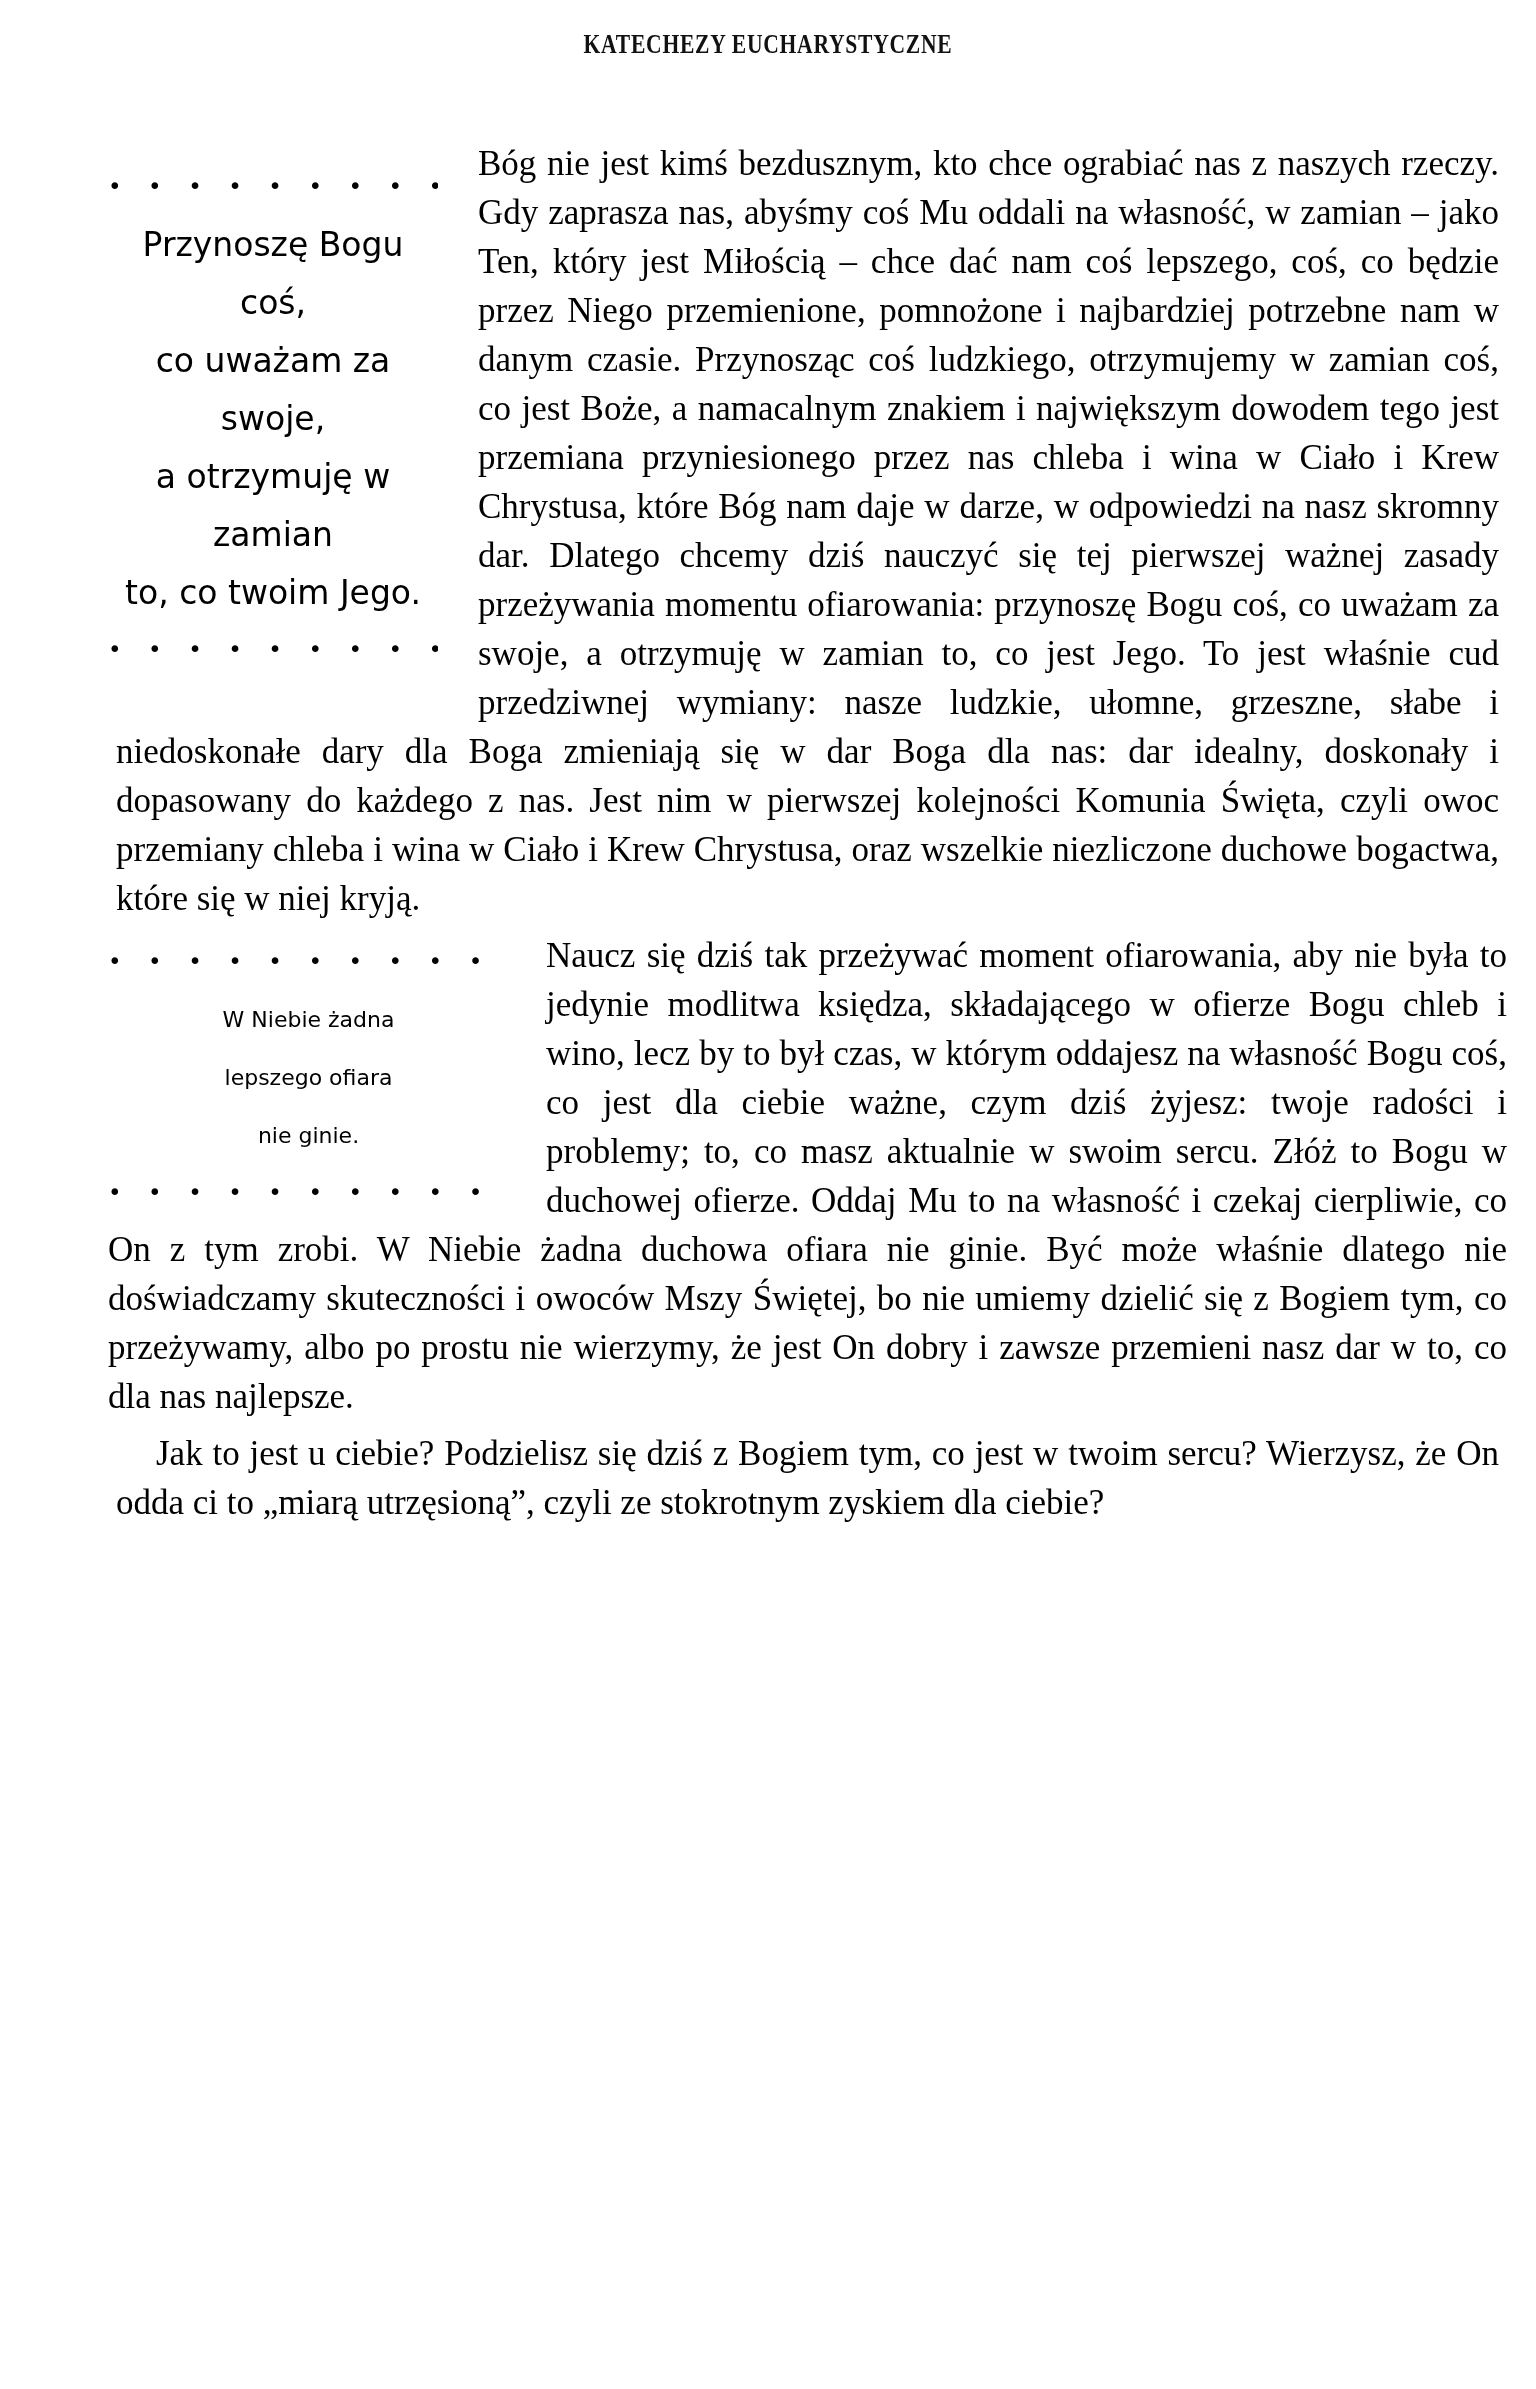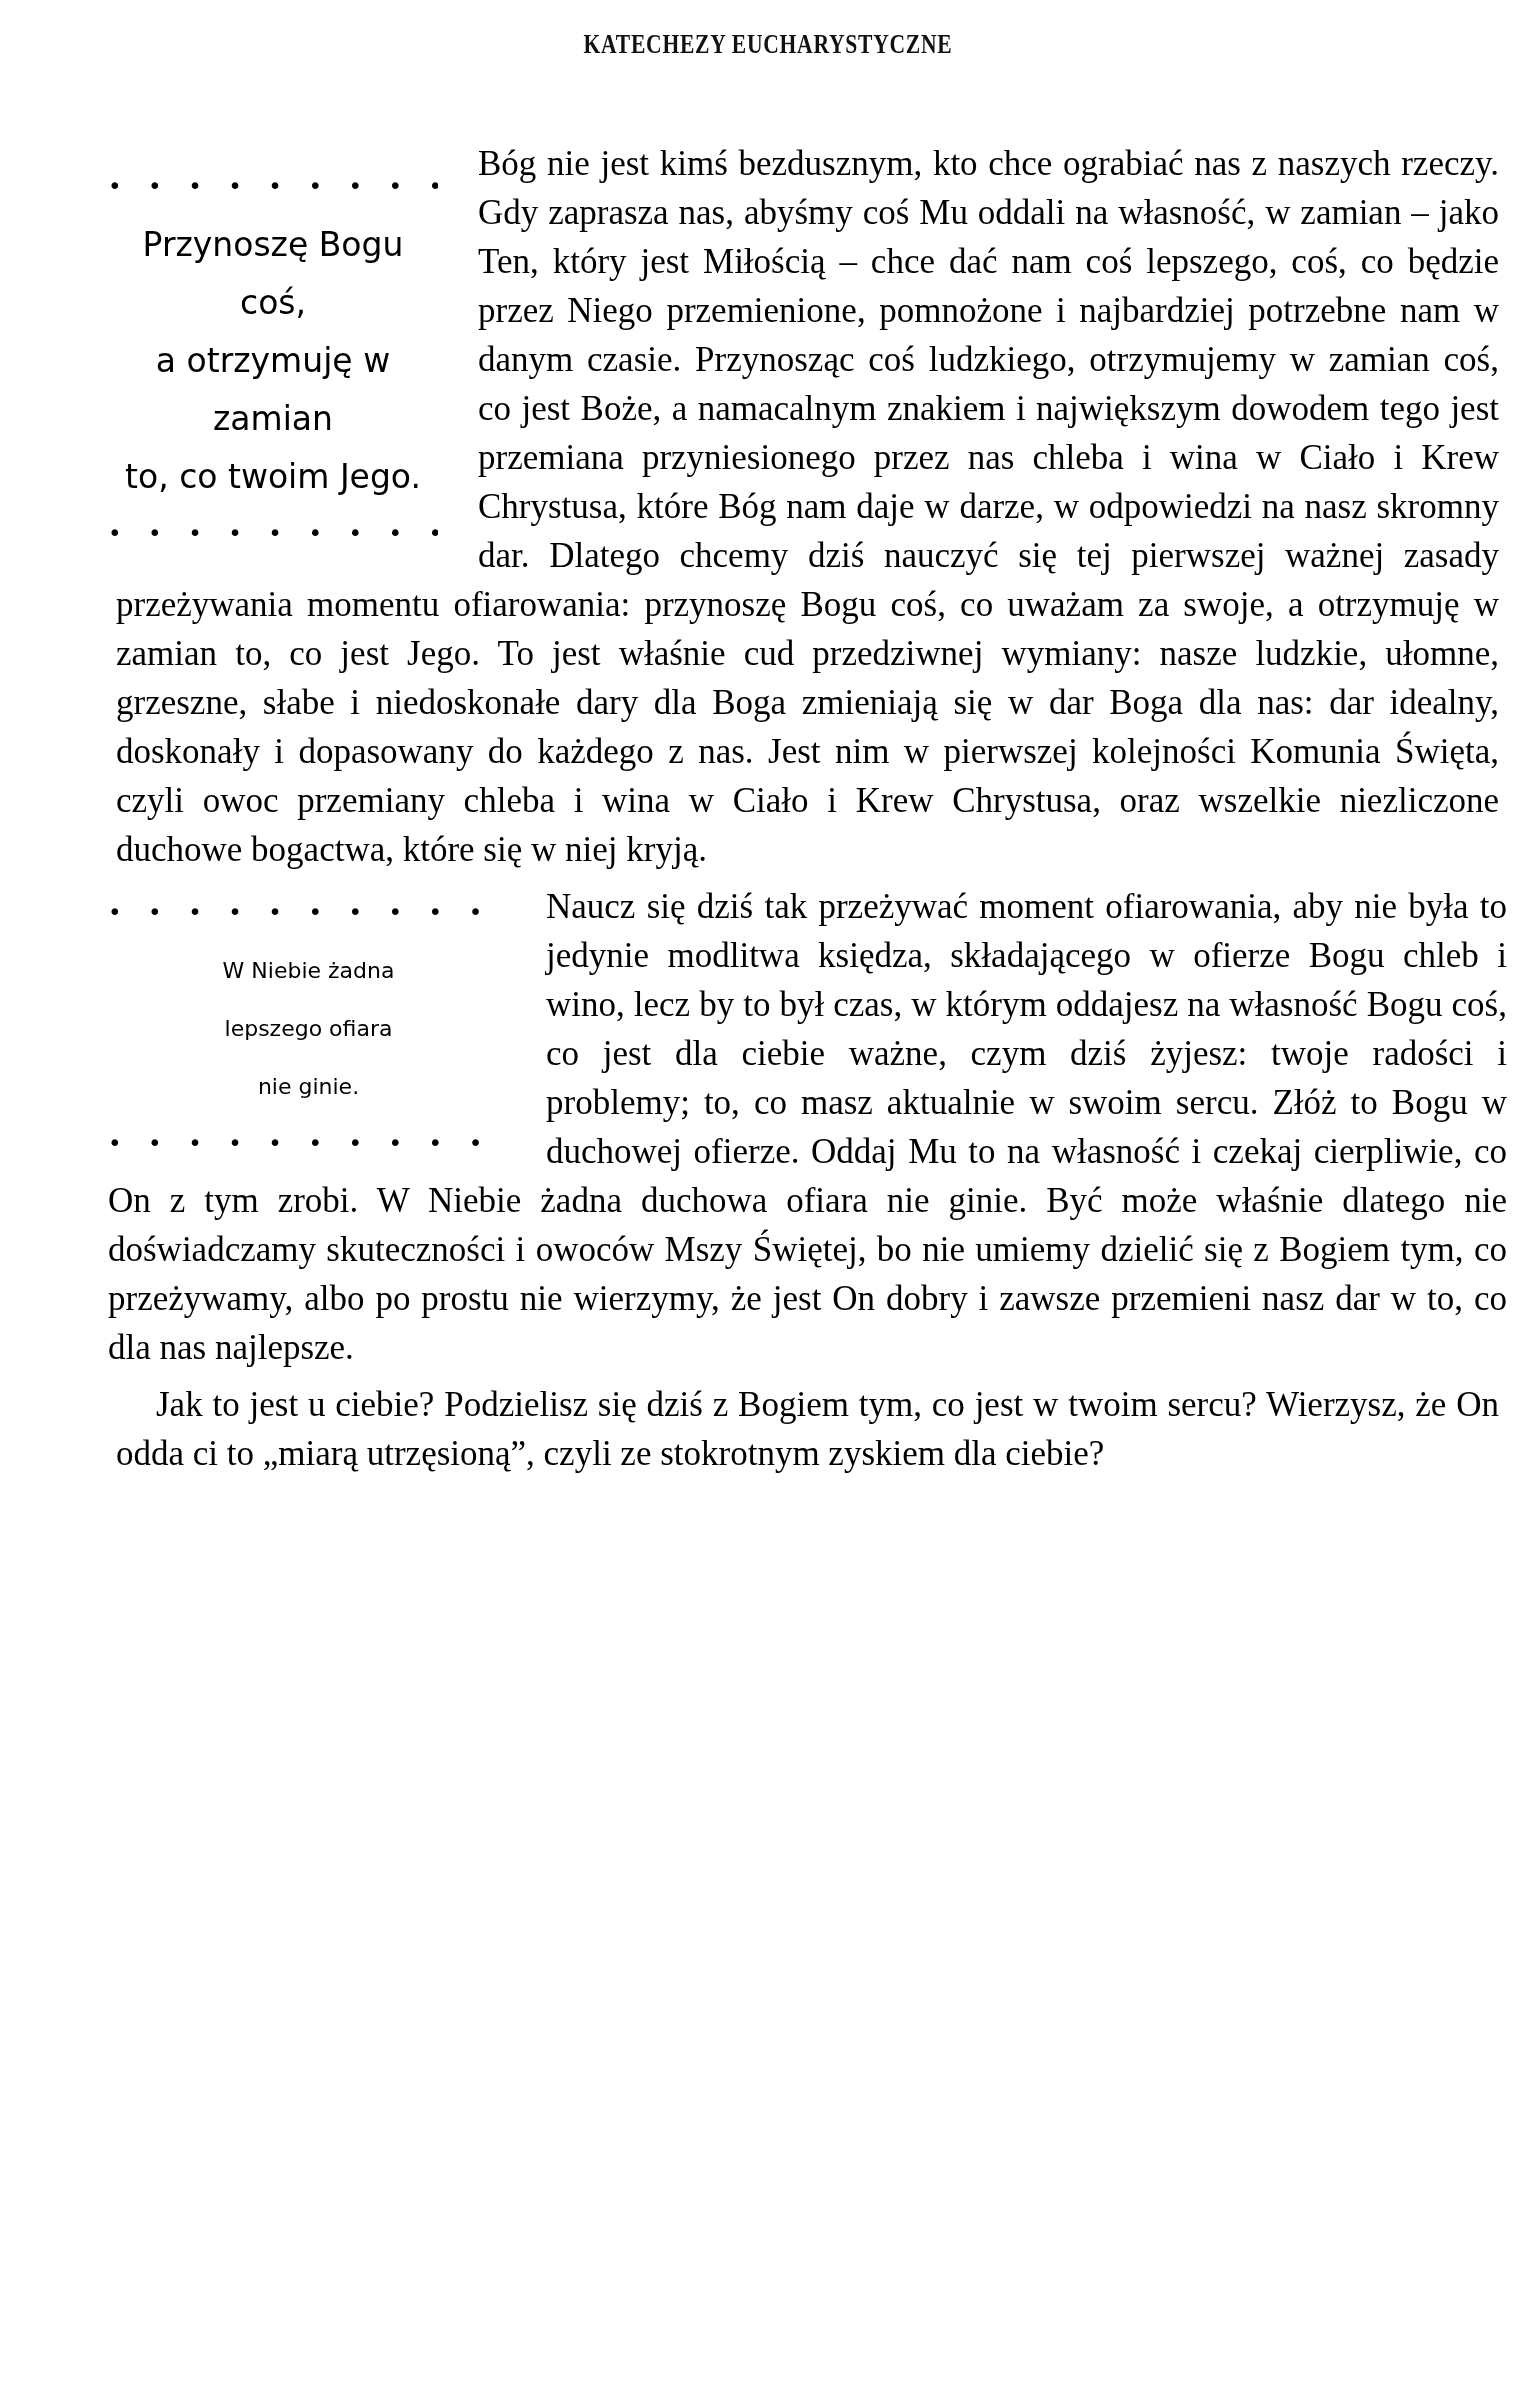--- a/index.html
+++ b/index.html
@@ -123,20 +123,21 @@
 
   <div class="running-head">KATECHEZY EUCHARYSTYCZNE</div>
 
   <div class="column clearfix">
 
     
     <aside class="pullquote q1">
       <span class="dots">• • • • • • • • • • • • • • • •</span>
       <span class="qtext">
         <span class="qline">Przynoszę Bogu coś,</span>
+        <span class="qline">co uważam za swoje,</span>
         <span class="qline">a otrzymuję w zamian</span>
         <span class="qline">to, co twoim Jego.</span>
       </span>
       <span class="dots">• • • • • • • • • • • • • • • •</span>
     </aside>
 
     <p>Bóg nie jest kimś bezdusznym, kto chce ograbiać nas z naszych rzeczy. Gdy zaprasza nas, abyśmy coś Mu oddali na własność, w zamian – jako Ten, który jest Miłością – chce dać nam coś lepszego, coś, co będzie przez Niego przemienione, pomnożone i najbardziej potrzebne nam w danym czasie. Przynosząc coś ludzkiego, otrzymujemy w zamian coś, co jest Boże, a namacalnym znakiem i największym dowodem tego jest przemiana przyniesionego przez nas chleba i wina w Ciało i Krew Chrystusa, które Bóg nam daje w darze, w odpowiedzi na nasz skromny dar. Dlatego chcemy dziś nauczyć się tej pierwszej ważnej zasady przeżywania momentu ofiarowania: przynoszę Bogu coś, co uważam za swoje, a otrzymuję w zamian to, co jest Jego. To jest właśnie cud przedziwnej wymiany: nasze ludzkie, ułomne, grzeszne, słabe i niedoskonałe dary dla Boga zmieniają się w dar Boga dla nas: dar idealny, doskonały i dopasowany do każdego z nas. Jest nim w pierwszej kolejności Komunia Święta, czyli owoc przemiany chleba i wina w Ciało i Krew Chrystusa, oraz wszelkie niezliczone duchowe bogactwa, które się w niej kryją.</p>
 
     <p class="indent">
 

